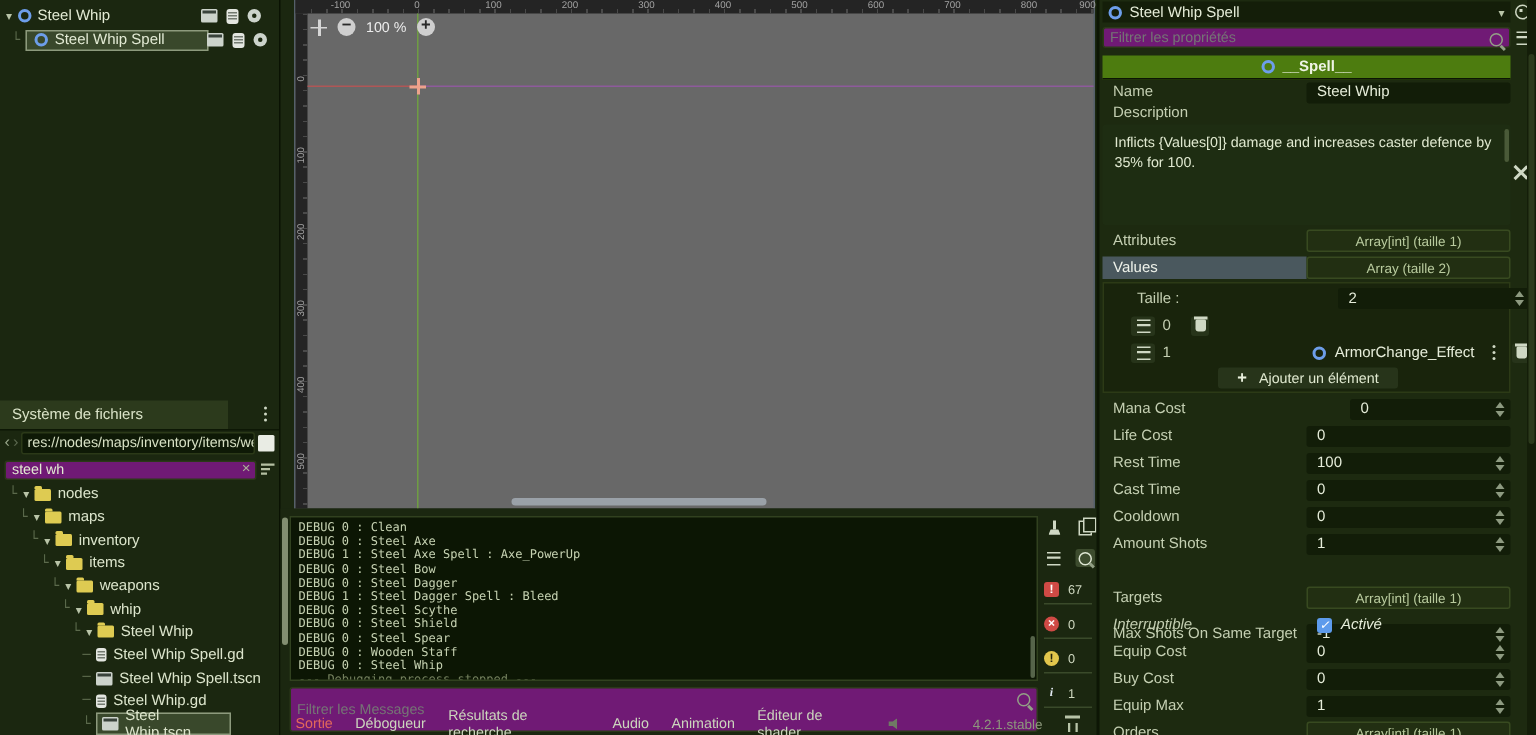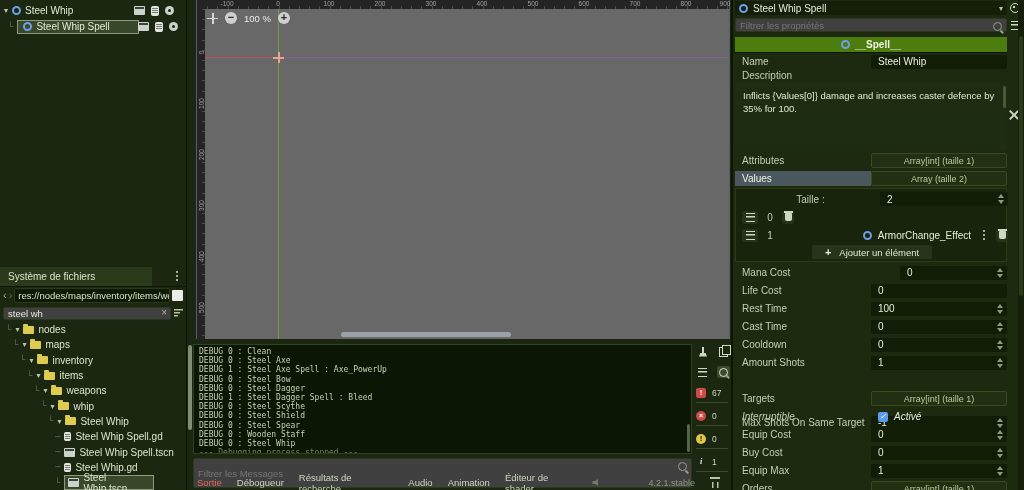--- a/index.html
+++ b/index.html
@@ -40,21 +40,21 @@
   .selbox{display:flex;align-items:center;gap:4px;background:#39482b;border:1px solid #8d9a7d;
           height:14px;padding:0 5px;box-sizing:border-box;width:122px;}
   #fs-header{left:0;top:266px;width:186px;height:20px;background:#1b2710;border-bottom:1px solid #0d1705;}
   #fs-tab{position:absolute;left:0;top:1px;width:152px;height:19px;background:#2c3a1c;display:flex;align-items:center;padding-left:8px;box-sizing:border-box;color:#dae3c8;}
   #fs-pathbar{left:0;top:287px;width:186px;height:17px;display:flex;align-items:center;gap:2px;padding:0 3px;box-sizing:border-box;}
   .navarrow{color:#9aa78c;font-size:11px;line-height:11px;flex:none;}
   #fs-path{flex:1;height:13px;background:#0e1906;border:1px solid #2b3918;border-radius:2px;
            color:#d7e0c4;font-size:9.5px;line-height:13px;padding:0 3px;white-space:nowrap;overflow:hidden;}
   .wsquare{width:11px;height:11px;background:#e9ece4;border-radius:1px;flex:none;}
   #fs-searchbar{left:0;top:305px;width:186px;height:16px;display:flex;align-items:center;gap:3px;padding:0 3px;box-sizing:border-box;}
-  .field{background:#404040;border:1px solid #2b3918;border-radius:2px;color:#e2ead2;
+  .field{background:#701a75;border:1px solid #2b3918;border-radius:2px;color:#e2ead2;
          font-family:"Liberation Sans",sans-serif;font-size:9.5px;height:13px;padding:0 4px;box-sizing:border-box;outline:none;}
   .sorticon{width:9px;height:8px;background:
      linear-gradient(#b4bfa2,#b4bfa2) 0 0/9px 1.5px no-repeat,
      linear-gradient(#b4bfa2,#b4bfa2) 0 3px/6px 1.5px no-repeat,
      linear-gradient(#b4bfa2,#b4bfa2) 0 6px/4px 1.5px no-repeat;flex:none;}
   #fs-tree{left:0;top:322px;width:186px;}
   .trow{height:15.3px;display:flex;align-items:center;gap:4px;color:#dce5cc;}
   .trow .sel{display:flex;align-items:center;gap:4px;background:#39482b;border:1px solid #8d9a7d;height:13px;padding:0 4px 0 3px;flex:1;margin-right:32px;}
 
   
@@ -134,21 +134,21 @@
   .pval .grow{flex:1;}
   .abtn{flex:1;height:13px;background:#222f12;border:1px solid #384a20;border-radius:2px;display:flex;align-items:center;justify-content:center;color:#b9cb9e;font-size:9px;}
   #desc-label{position:absolute;left:9px;top:70px;color:#c4cfb2;}
   #desc-box{position:absolute;left:2px;top:83px;width:272px;height:67px;background:#1e2d12;border-radius:2px;padding:6px 8px;box-sizing:border-box;font-size:9.5px;line-height:13px;color:#e0e9d0;}
   #desc-scroll{position:absolute;left:270px;top:86px;width:3px;height:22px;background:#4a5a38;border-radius:2px;}
   .expandico{position:absolute;width:10px;height:10px;}
   .expandico:before{content:"";position:absolute;left:4px;top:-1px;width:1.6px;height:12px;background:#cfd8c4;transform:rotate(45deg);}
   .expandico:after{content:"";position:absolute;left:4px;top:-1px;width:1.6px;height:12px;background:#cfd8c4;transform:rotate(-45deg);}
   .vallabel-sel{background:#4a585e;color:#eef2ea;height:15px;display:flex;align-items:center;}
   #array-panel{position:absolute;left:2px;top:188px;width:272px;height:74px;background:#19240c;border:1px solid #2c3a16;box-sizing:border-box;}
-  .arow{position:absolute;left:6px;width:266px;height:16px;display:flex;align-items:center;gap:5px;text-align:center;}
+  .arow{position:absolute;left:18px;width:266px;height:16px;display:flex;align-items:center;gap:5px;}
   .smallbtn{width:16px;height:13px;background:#27341a;border-radius:2px;display:flex;align-items:center;justify-content:center;flex:none;}
   #add-btn{position:absolute;left:76px;top:56px;width:120px;height:14px;background:#27341a;border-radius:2px;
            display:flex;align-items:center;justify-content:center;gap:8px;color:#dfe8cf;font-size:9.5px;}
   .plus{color:#e8efdc;font-size:11px;line-height:11px;font-weight:bold;}
   .checkbox{width:10px;height:10px;background:#5d9bec;border-radius:2px;color:#fff;font-size:8px;line-height:10px;text-align:center;flex:none;}
   #insp-scroll{position:absolute;right:0;top:0;width:6px;height:490px;background:#141e09;}
   #insp-scroll .thumb{position:absolute;left:1px;top:36px;width:4px;height:260px;background:#2c3a1c;border-radius:2px;}
 </style>
 </head>
 <body>

